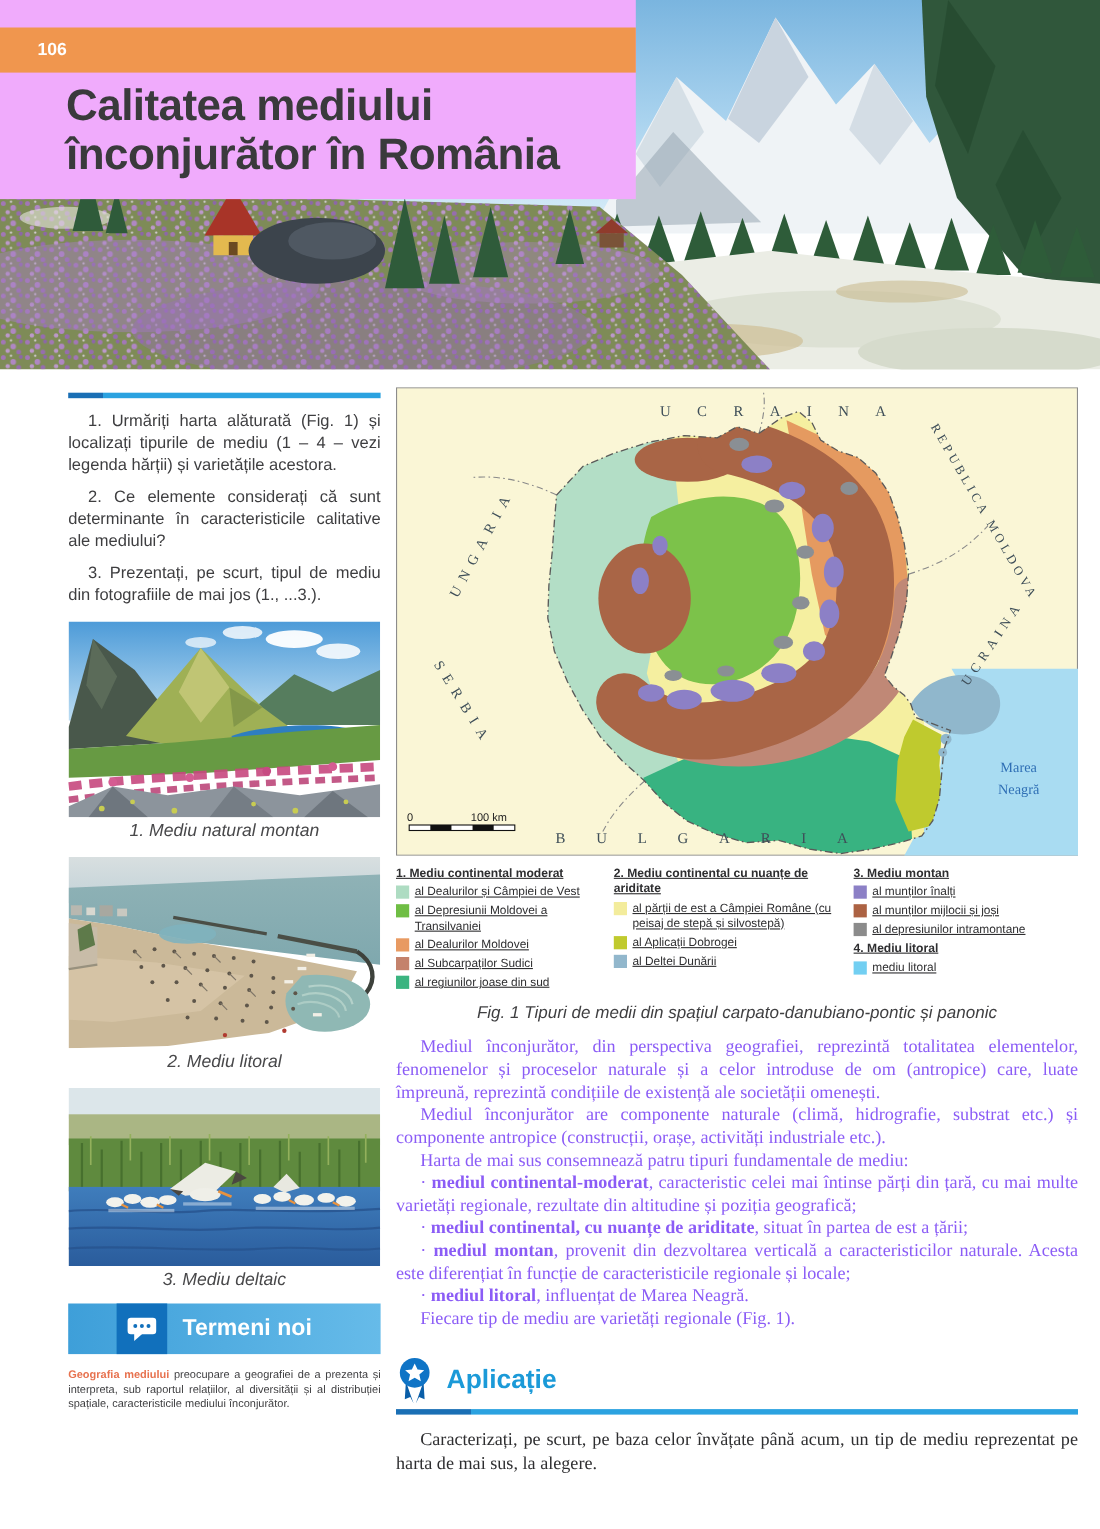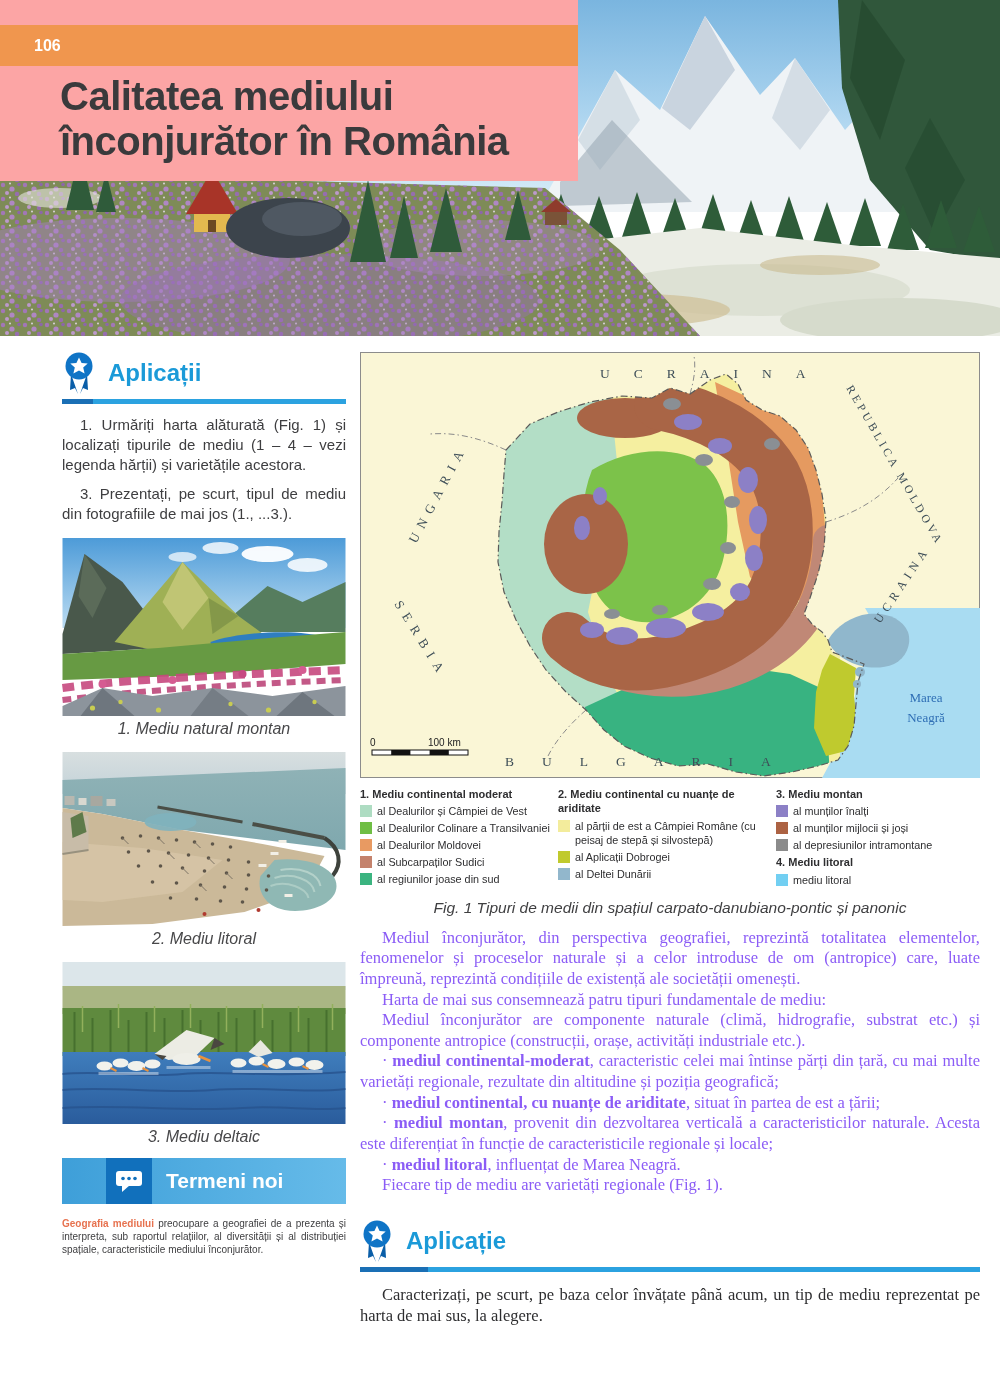--- a/index.html
+++ b/index.html
@@ -1,21 +1,21 @@
 <!DOCTYPE html>
 <html><head>
 <meta charset="utf-8">
 <style>
   html,body{margin:0;padding:0;background:#ffffff;}
   .page{position:relative;width:1000px;height:1390px;background:#fff;overflow:hidden;
         font-family:"Liberation Sans",sans-serif;color:#3c3c3e;}
   
   .hero{position:absolute;left:0;top:0;width:1000px;height:336px;overflow:hidden;}
   .hero svg{display:block;}
-  .hero-mask{position:absolute;left:0;top:0;width:578px;height:181px;background:#fca5a5;}
+  .hero-mask{position:absolute;left:0;top:0;width:578px;height:181px;background:#f0abfc;}
   .band{position:absolute;left:0;top:25px;width:578px;height:41px;background:#F0964E;
         display:flex;align-items:center;}
   .pagenum{margin-left:34px;font-weight:bold;font-size:16px;color:#fff;}
   .band-title{flex:1;text-align:center;font-weight:bold;font-size:16.5px;color:#fff;
         letter-spacing:.2px;padding-right:14px;}
   .page-title{position:absolute;left:60px;top:74px;margin:0;font-size:40px;line-height:1.13;
         font-weight:800;color:#3a3a3c;letter-spacing:-.5px;}
   
   .col-left{position:absolute;left:62px;top:352px;width:284px;}
   .col-right{position:absolute;left:360px;top:352px;width:620px;}
@@ -31,21 +31,21 @@
   .figure svg{display:block;}
   .figure .cap{margin-top:4px;text-align:center;font-style:italic;font-size:16px;color:#48484a;}
   
   .termeni-banner{margin-top:12px;height:46px;display:flex;background:linear-gradient(to right,#3e9fd9,#66bbe9);padding-left:44px;}
   .termeni-sq{width:46px;height:46px;background:#1170bc;display:flex;align-items:center;justify-content:center;flex:0 0 46px;}
   .termeni-title{display:flex;align-items:center;margin-left:14px;color:#fff;font-weight:bold;font-size:21px;}
   .definition{margin-top:13px;font-size:10px;line-height:1.34;text-align:justify;color:#3e3e40;}
   .definition b{color:#e7724f;}
   
   .mapbox svg{display:block;}
-  .legend{margin-top:9px;display:grid;grid-template-columns:198px 218px 204px;font-size:10.8px;color:#2e2e30;line-height:1.3;}
+  .legend{margin-top:9px;display:grid;grid-template-columns:198px 218px 204px;font-size:10.8px;color:#2e2e30;line-height:1.3;text-decoration:underline;}
   .lg-head{font-weight:bold;font-size:11px;margin:0 0 3px 0;}
   .lg-item{display:flex;margin:0 0 3px 0;}
   .lg-sw{width:12px;height:12px;flex:0 0 12px;margin-right:5px;margin-top:1px;}
   .fig-cap{margin-top:9px;text-align:center;font-style:italic;font-size:15.5px;color:#3f3f41;}
   
   .bodytext{margin-top:11px;font-family:"Liberation Serif",serif;font-size:16.5px;line-height:1.25;color:#8b5cf6;}
   .bodytext p{margin:0;text-align:justify;}
   .bodytext .ind{text-indent:22px;}
   .bodytext .bullet{text-indent:22px;}
   .bodytext b{font-weight:bold;}
@@ -128,32 +128,24 @@
     </svg>
     <div class="hero-mask">
       <div class="band">
         <span class="pagenum">106</span>
       </div>
       <h1 class="page-title"><span>Calitatea mediului</span><br><span>înconjurător în România</span></h1>
     </div>
   </div>
 
   <div class="col-left">
-    <div class="sec-head">
-      <svg width="34" height="42" viewBox="0 0 34 42">
-        <polygon points="9,22 16,42 13,36 8,38" fill="#0a5ea8"></polygon>
-        <polygon points="25,22 18,42 21,36 26,38" fill="#0a5ea8"></polygon>
-        <circle cx="17" cy="14" r="13.5" fill="#0f74c6"></circle>
-        <path d="M17 5.5 L19.6 11 L25.7 11.6 L21.2 15.6 L22.6 21.6 L17 18.4 L11.4 21.6 L12.8 15.6 L8.3 11.6 L14.4 11 Z" fill="#ffffff"></path>
-      </svg>
-      <span class="title">Aplicații</span>
-    </div>
     <div class="rule"></div>
     <div class="tasks">
       <p>1. Urmăriți harta alăturată (Fig. 1) și localizați tipurile de mediu (1 – 4 – vezi legenda hărții) și varietățile acestora.</p>
+      <p>2. Ce elemente considerați că sunt determinante în caracteristicile calitative ale mediului?</p>
       <p>3. Prezentați, pe scurt, tipul de mediu din fotografiile de mai jos (1., ...3.).</p>
     </div>
 
     <div class="figure">
       <svg width="284" height="178" viewBox="0 0 283 178">
         <defs>
           <linearGradient id="p1sky" x1="0" y1="0" x2="0" y2="1">
               <stop offset="0" stop-color="#4d9bd8"></stop>
               <stop offset="1" stop-color="#bbdcf2"></stop>
             </linearGradient>
@@ -457,21 +449,21 @@
 
     <div class="legend">
       <div>
         <p class="lg-head">1. Mediu continental moderat</p>
         <div class="lg-item">
             <span class="lg-sw" style="background-color: rgb(174, 220, 194);"></span>
             <span>al Dealurilor și Câmpiei de Vest</span>
           </div>
         <div class="lg-item">
             <span class="lg-sw" style="background-color: rgb(111, 190, 68);"></span>
-            <span>al Dealurilor Colinare a Transilvaniei</span>
+            <span>al Depresiunii Moldovei a Transilvaniei</span>
           </div>
         <div class="lg-item">
             <span class="lg-sw" style="background-color: rgb(232, 154, 98);"></span>
             <span>al Dealurilor Moldovei</span>
           </div>
         <div class="lg-item">
             <span class="lg-sw" style="background-color: rgb(196, 130, 108);"></span>
             <span>al Subcarpaților Sudici</span>
           </div>
         <div class="lg-item">
@@ -513,22 +505,22 @@
             <span class="lg-sw" style="background-color: rgb(114, 207, 242);"></span>
             <span>mediu litoral</span>
           </div>
       </div>
     </div>
 
     <div class="fig-cap">Fig. 1 Tipuri de medii din spațiul carpato-danubiano-pontic și panonic</div>
 
     <div class="bodytext">
       <p class="ind">Mediul înconjurător, din perspectiva geografiei, reprezintă totalitatea elementelor, fenomenelor și proceselor naturale și a celor introduse de om (antropice) care, luate împreună, reprezintă condițiile de existență ale societății omenești.</p>
+      <p class="ind">Mediul înconjurător are componente naturale (climă, hidrografie, substrat etc.) și componente antropice (construcții, orașe, activități industriale etc.).</p>
       <p class="ind">Harta de mai sus consemnează patru tipuri fundamentale de mediu:</p>
-      <p class="ind">Mediul înconjurător are componente naturale (climă, hidrografie, substrat etc.) și componente antropice (construcții, orașe, activități industriale etc.).</p>
       <p class="bullet"><span>·</span>&nbsp;<b>mediul continental-moderat</b><span>, caracteristic celei mai întinse părți din țară, cu mai multe varietăți regionale, rezultate din altitudine și poziția geografică;</span></p>
       <p class="bullet"><span>·</span>&nbsp;<b>mediul continental, cu nuanțe de ariditate</b><span>, situat în partea de est a țării;</span></p>
       <p class="bullet"><span>·</span>&nbsp;<b>mediul montan</b><span>, provenit din dezvoltarea verticală a caracteristicilor naturale. Acesta este diferențiat în funcție de caracteristicile regionale și locale;</span></p>
       <p class="bullet"><span>·</span>&nbsp;<b>mediul litoral</b><span>, influențat de Marea Neagră.</span></p>
       <p class="ind">Fiecare tip de mediu are varietăți regionale (Fig. 1).</p>
     </div>
 
     <div class="sec-head aplicatie-head">
       <svg width="34" height="42" viewBox="0 0 34 42">
         <polygon points="9,22 16,42 13,36 8,38" fill="#0a5ea8"></polygon>

